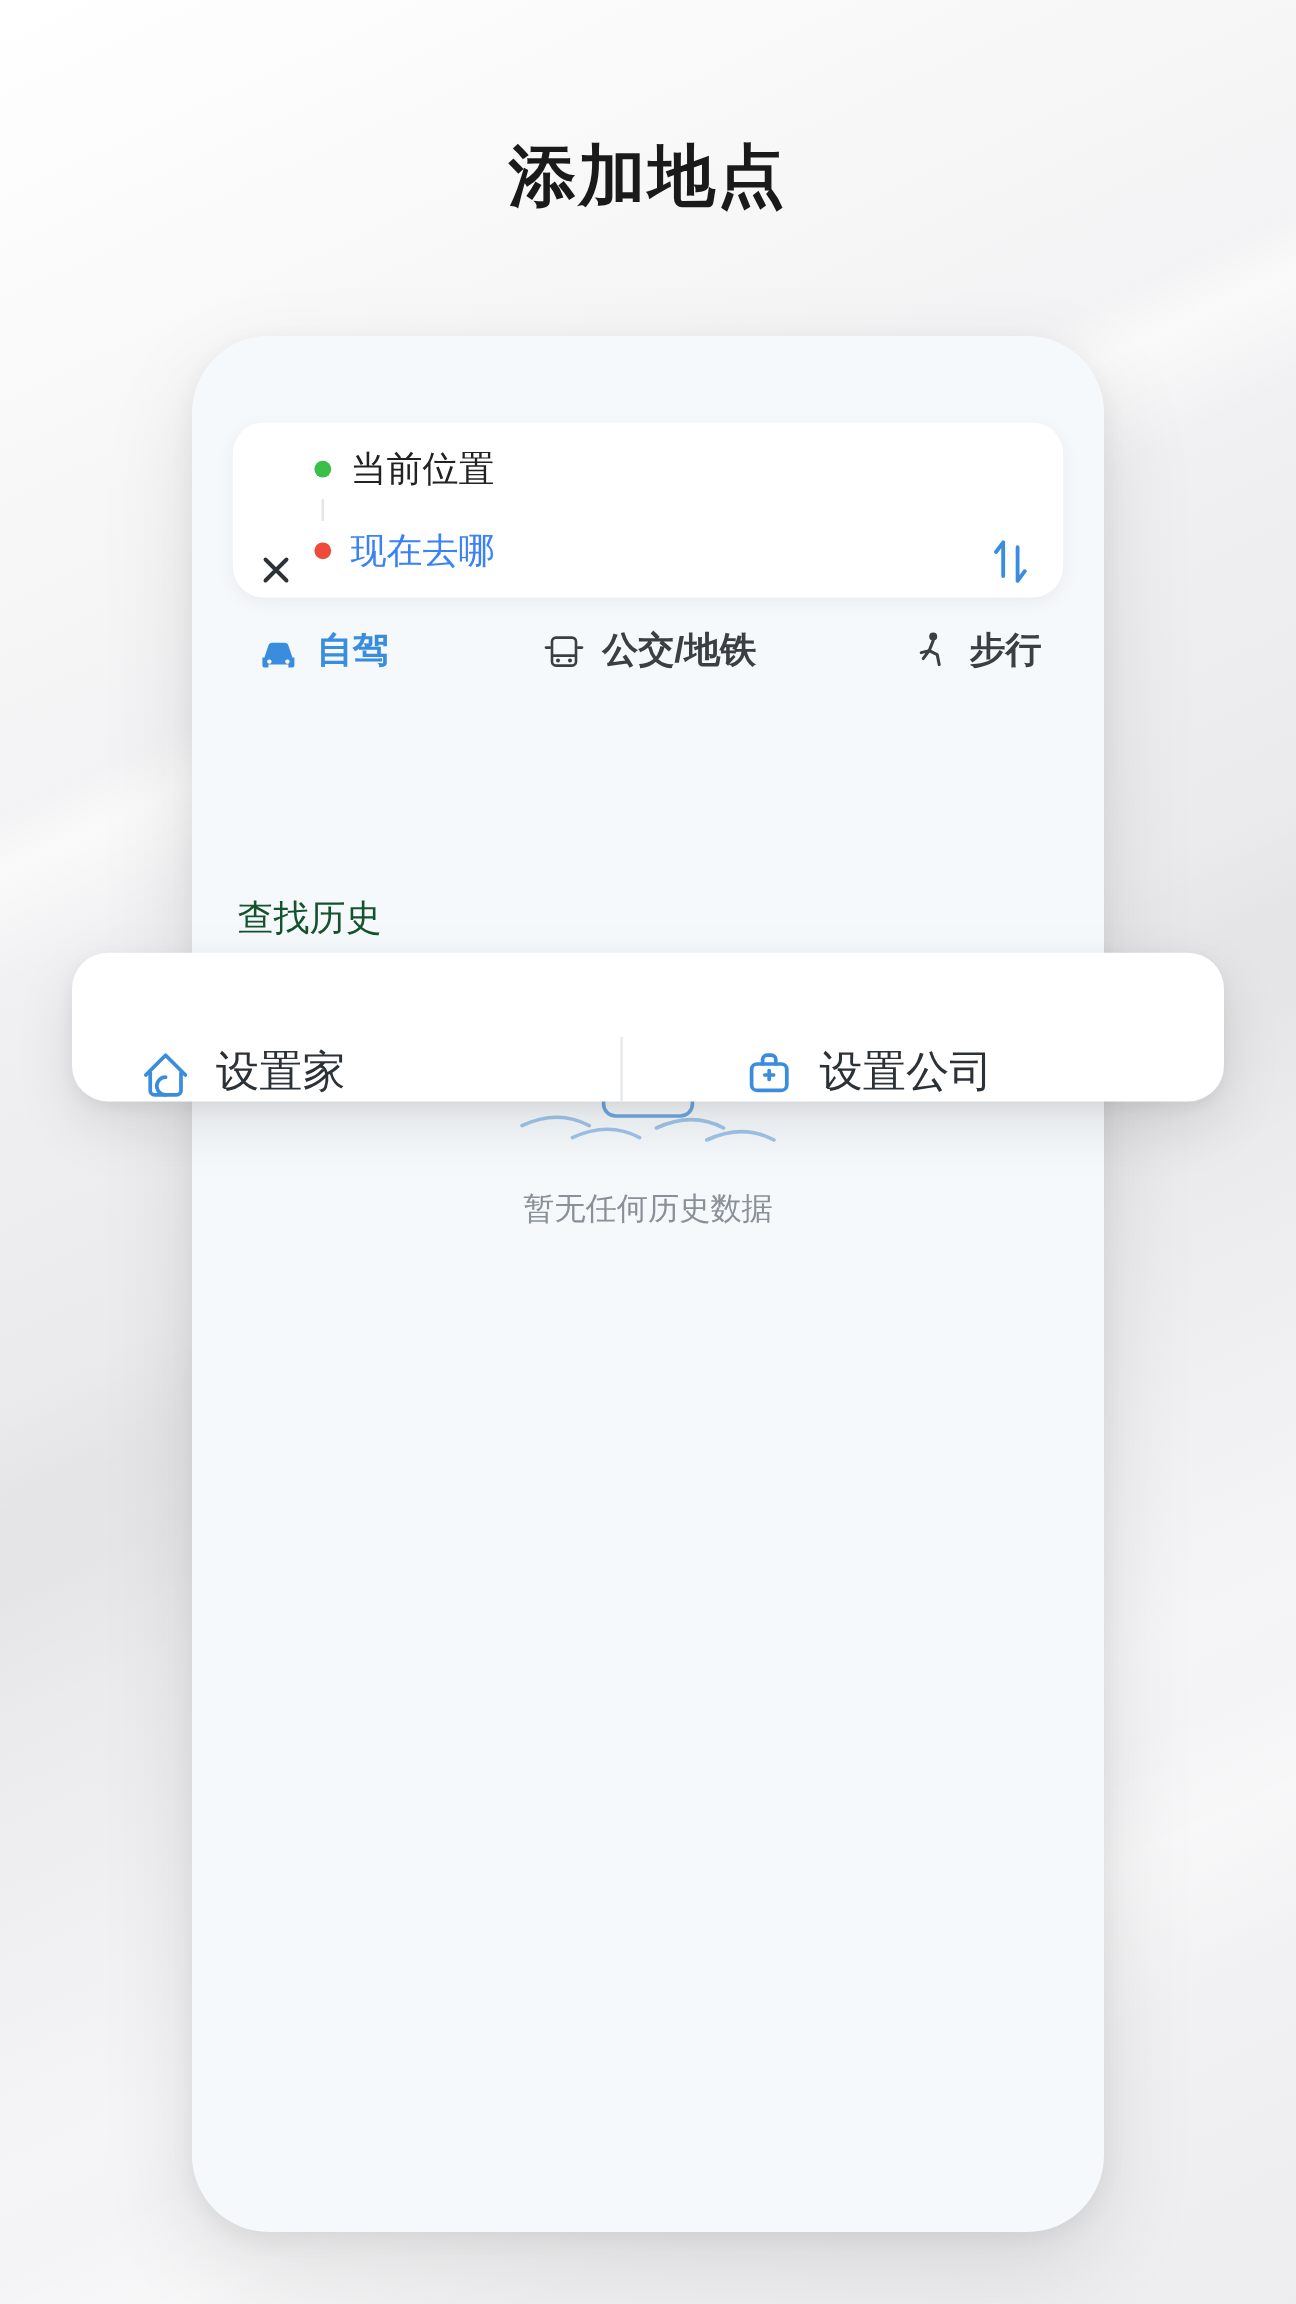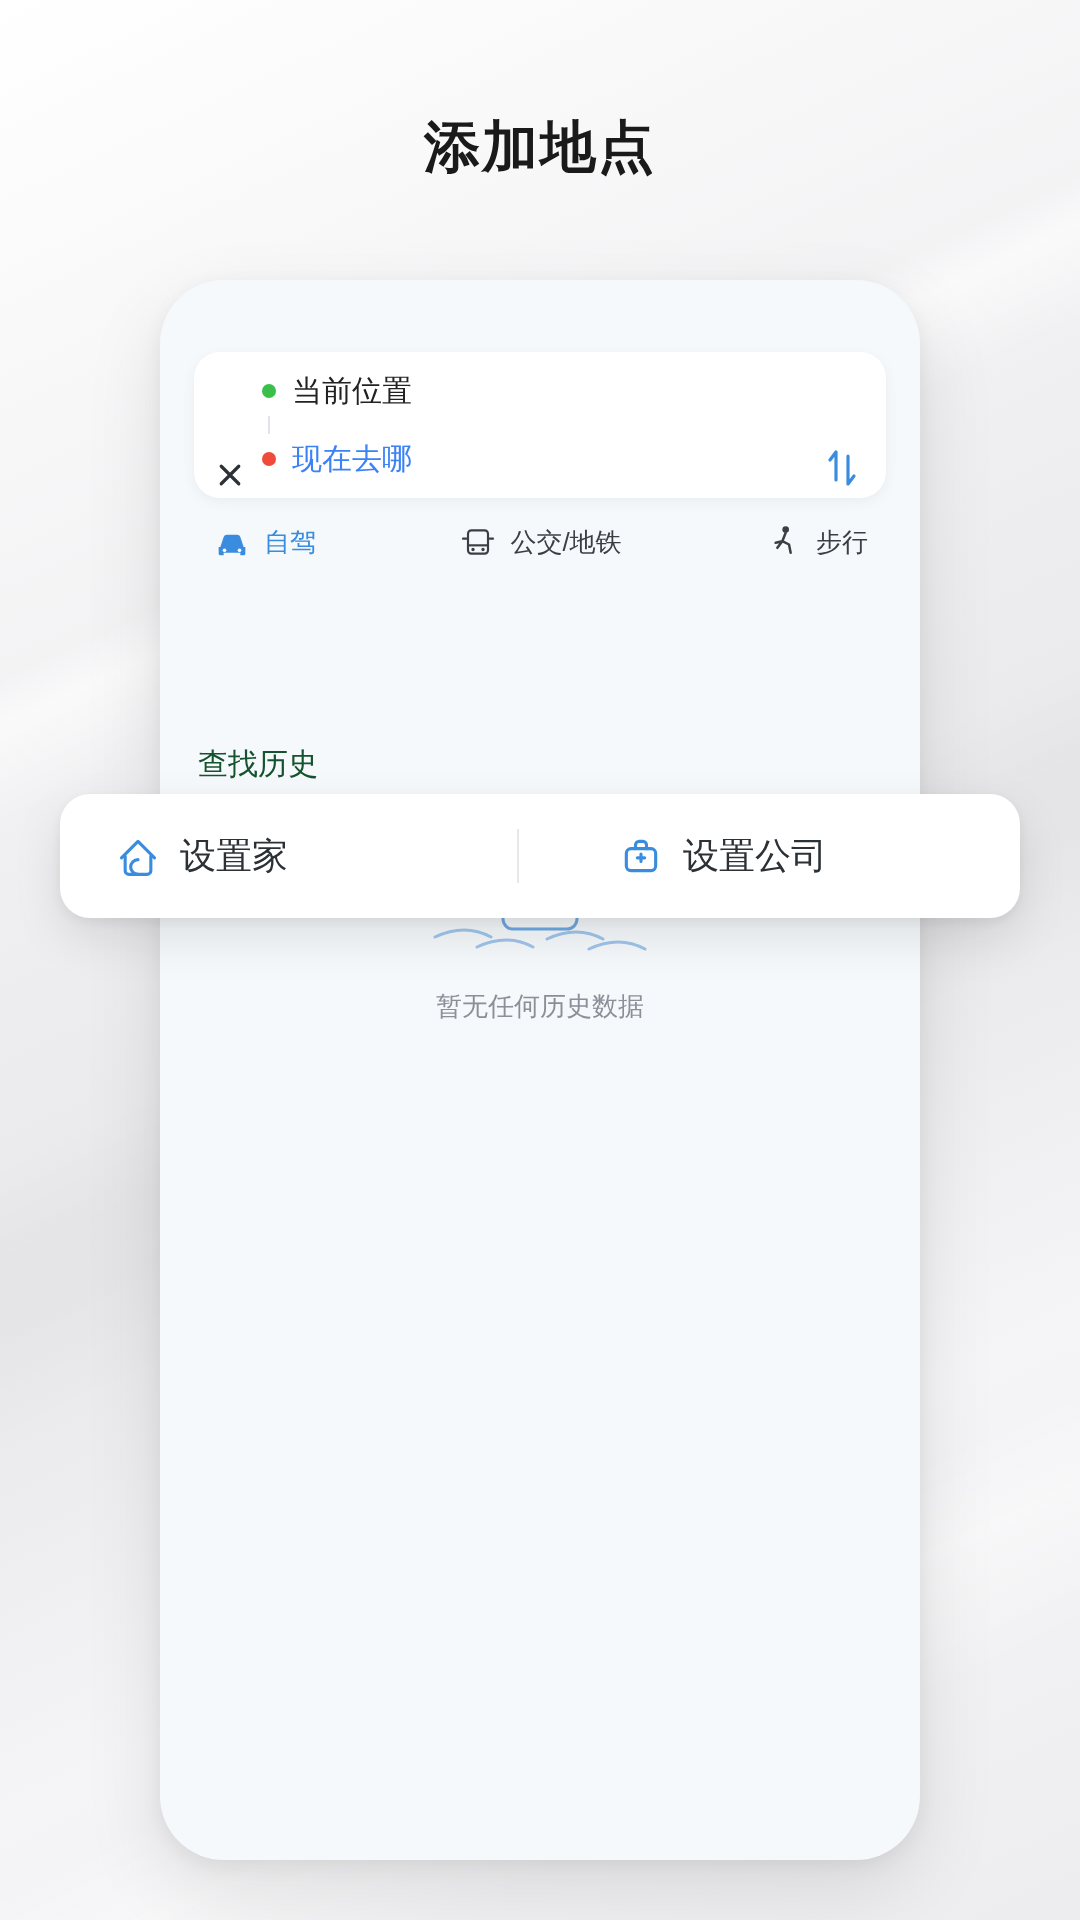--- a/index.html
+++ b/index.html
@@ -97,39 +97,40 @@
   .modes {
     margin: 24px 34px 0 34px;
     display: flex;
     justify-content: space-between;
     padding: 0 18px;
   }
   .mode {
     display: flex;
     align-items: center;
     gap: 12px;
-    font-size: 26px;
+    font-size: 30px;
     color: #3a3f44;
+    font-weight: bold;
   }
   .mode.active { color: #3a8dde; }
   .mode svg { width: 40px; height: 40px; }
 
   
   .quick-card {
     position: absolute;
     top: 794px;           
     left: 50%;
     transform: translateX(-50%);
     width: 960px;
     height: 124px;
     background: #ffffff;
     border-radius: 30px;
     box-shadow: 0 20px 50px rgba(0,0,0,.10), 0 4px 12px rgba(0,0,0,.06);
     display: flex;
-    align-items: center;
+    align-items: flex-end;
   }
   .quick-item {
     flex: 1;
     display: flex;
     align-items: center;
     justify-content: flex-start;
     gap: 20px;
     padding-left: 56px;
     font-size: 36px;
     color: #2c3136;

